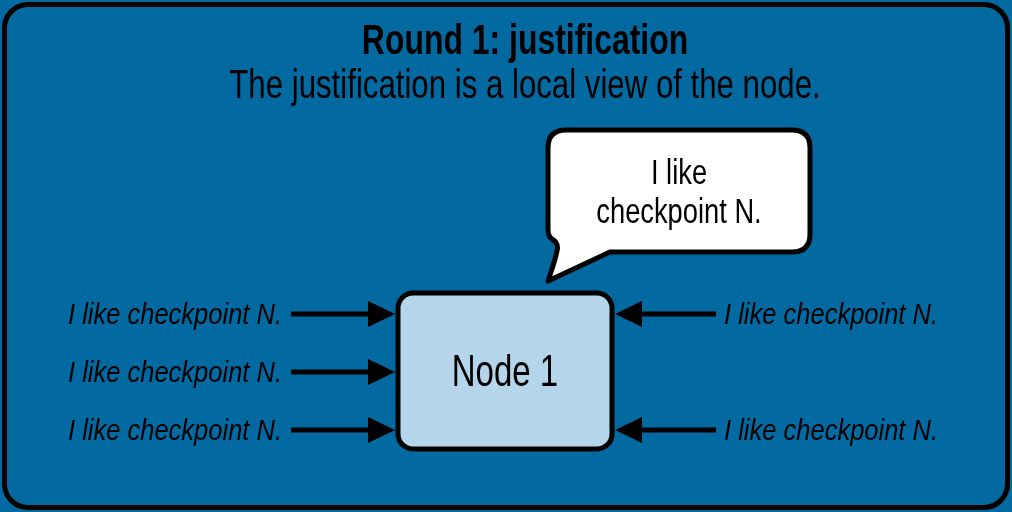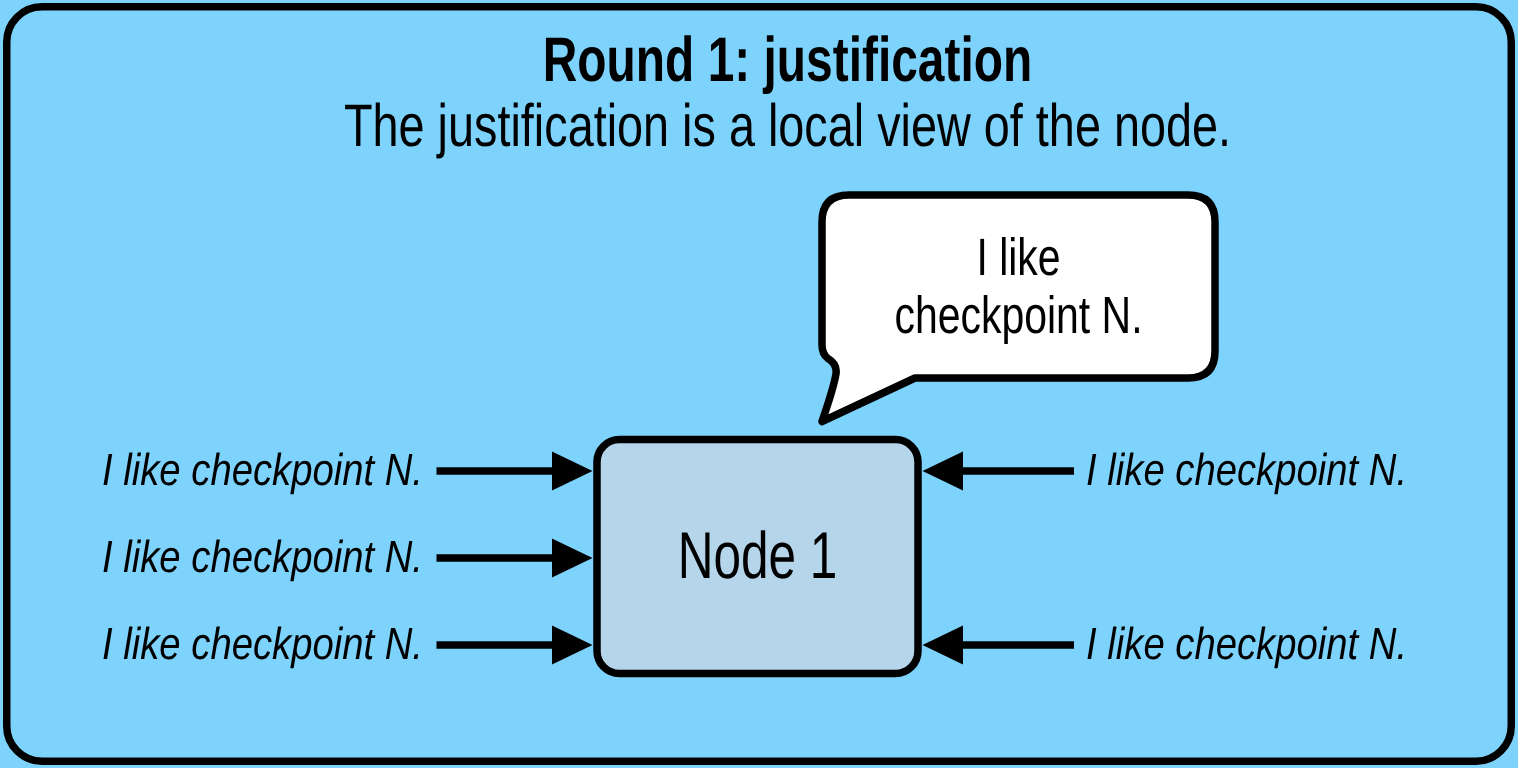--- a/index.html
+++ b/index.html
@@ -5,21 +5,21 @@
   html, body {
     margin: 0;
     padding: 0;
     background: #ffffff;
     font-family: "Liberation Sans", sans-serif;
   }
   .canvas {
     position: relative;
     width: 1012px;
     height: 512px;
-    background: #7dd3fc;
+    background: #0369a1;
     overflow: hidden;
     color: #000000;
   }
   .frame {
     position: absolute;
     inset: 2px;
     border: 5px solid #000000;
     border-radius: 26px;
     box-sizing: border-box;
     background: transparent;

